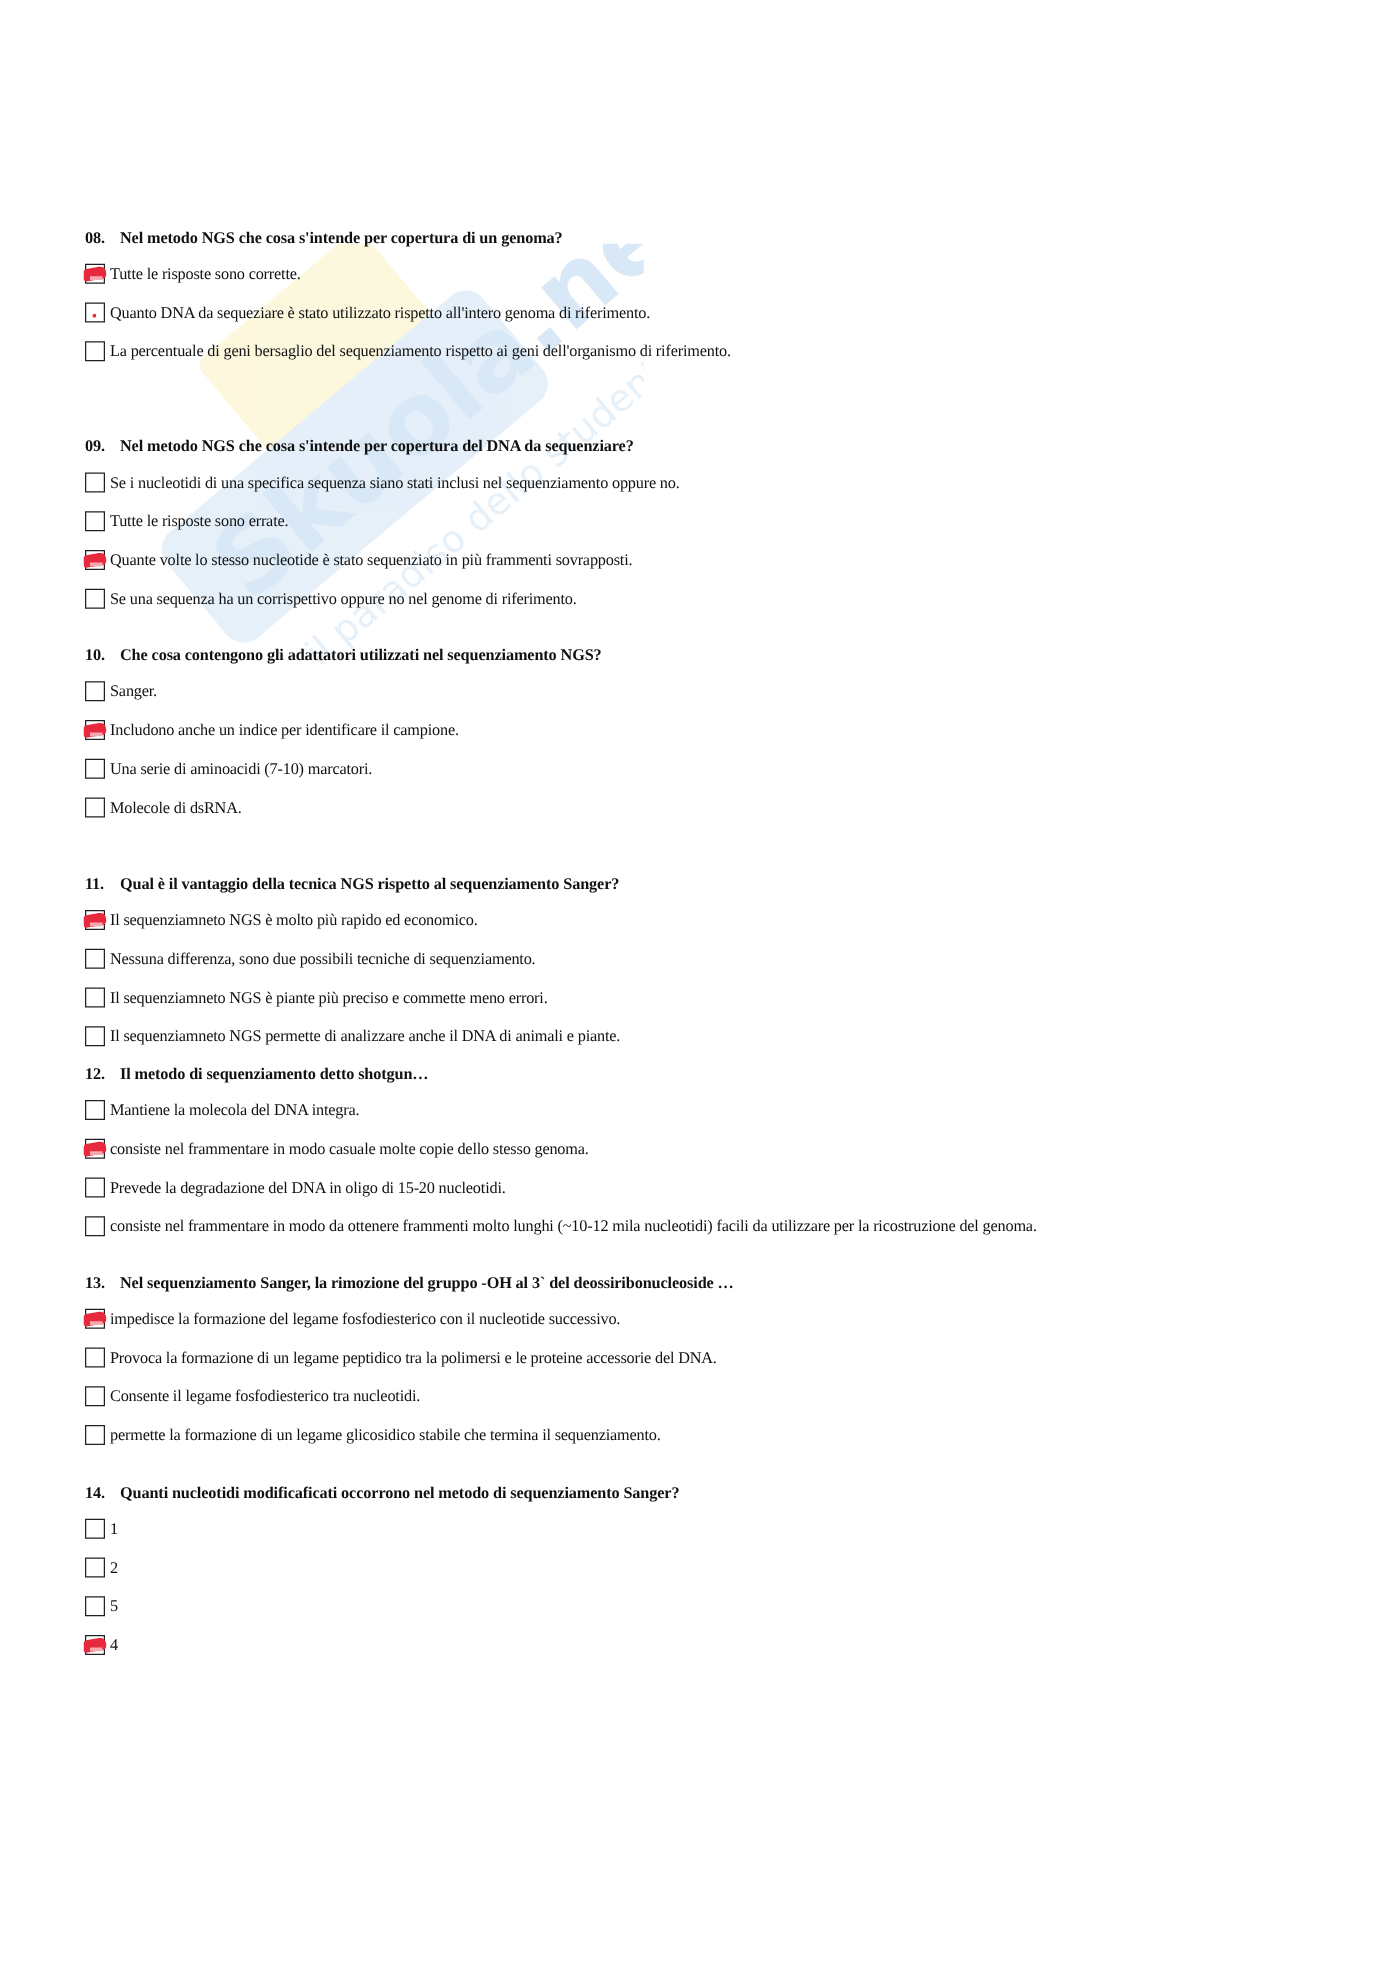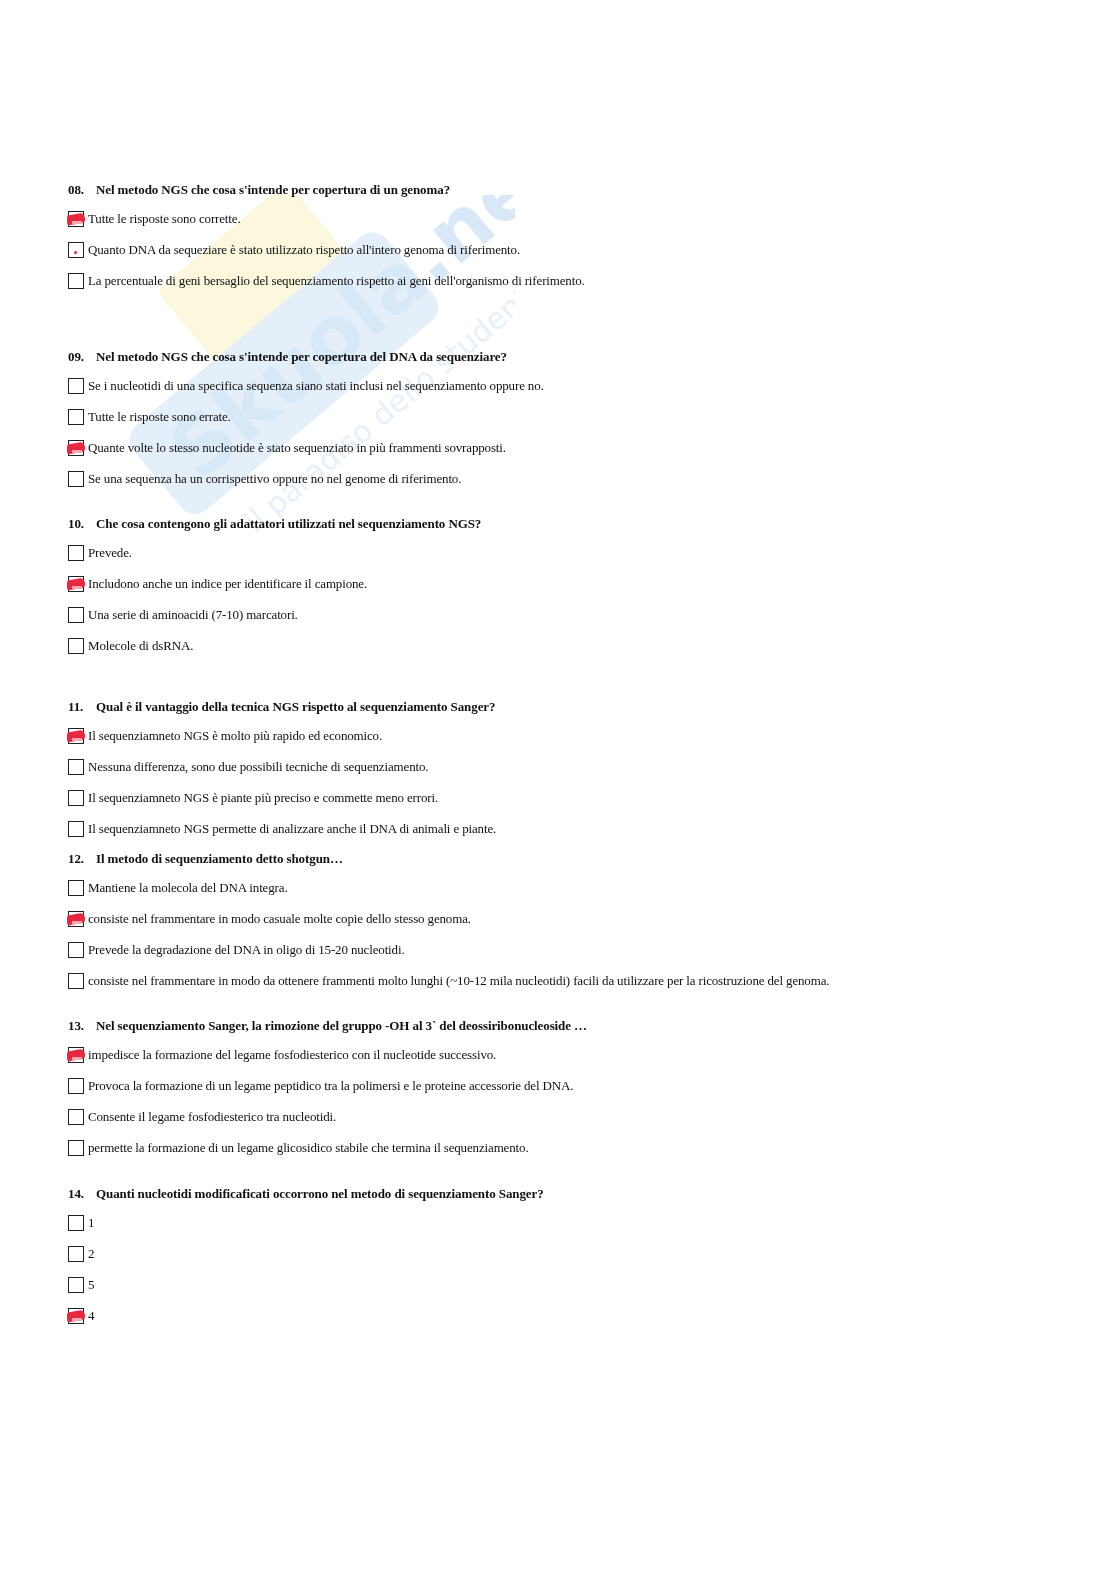--- a/index.html
+++ b/index.html
@@ -100,21 +100,21 @@
     </div>
   </div>
 
   <div class="question" style="top:515px">
     <div class="q-title">
       <span class="q-num">10.</span><span>Che cosa contengono gli adattatori utilizzati nel sequenziamento NGS?</span>
     </div>
     <div class="opts">
       <div class="opt">
           <span class="cb"></span>
-          <span class="opt-text">Prevede.</span>
+          <span class="opt-text">Sanger.</span>
         </div>
       <div class="opt">
           <span class="cb checked"></span>
           <span class="opt-text">Includono anche un indice per identificare il campione.</span>
         </div>
       <div class="opt">
           <span class="cb"></span>
           <span class="opt-text">Una serie di aminoacidi (7-10) marcatori.</span>
         </div>
       <div class="opt">

